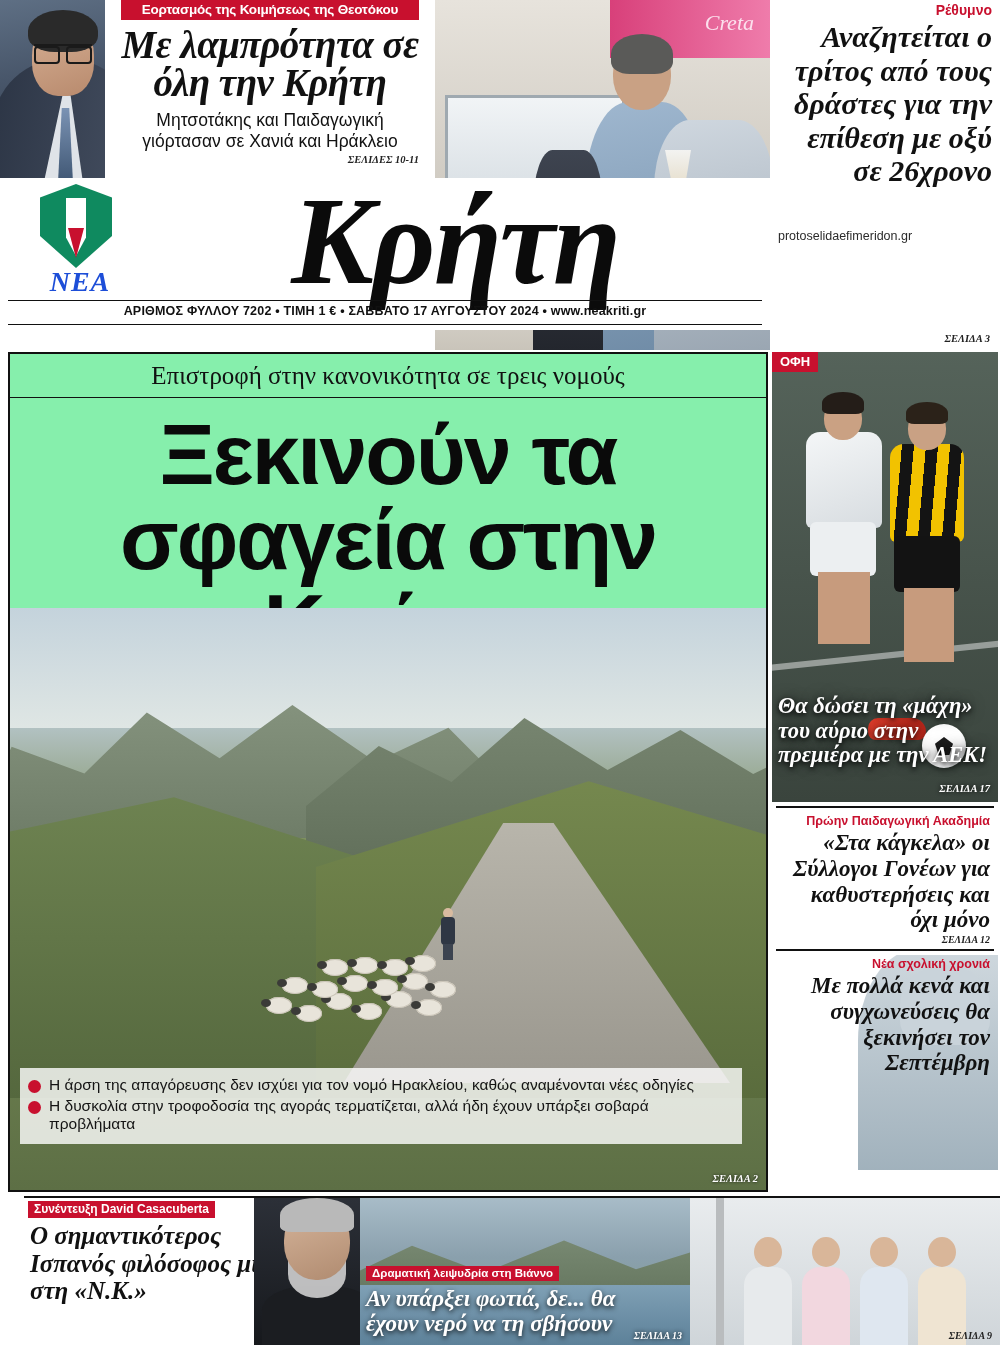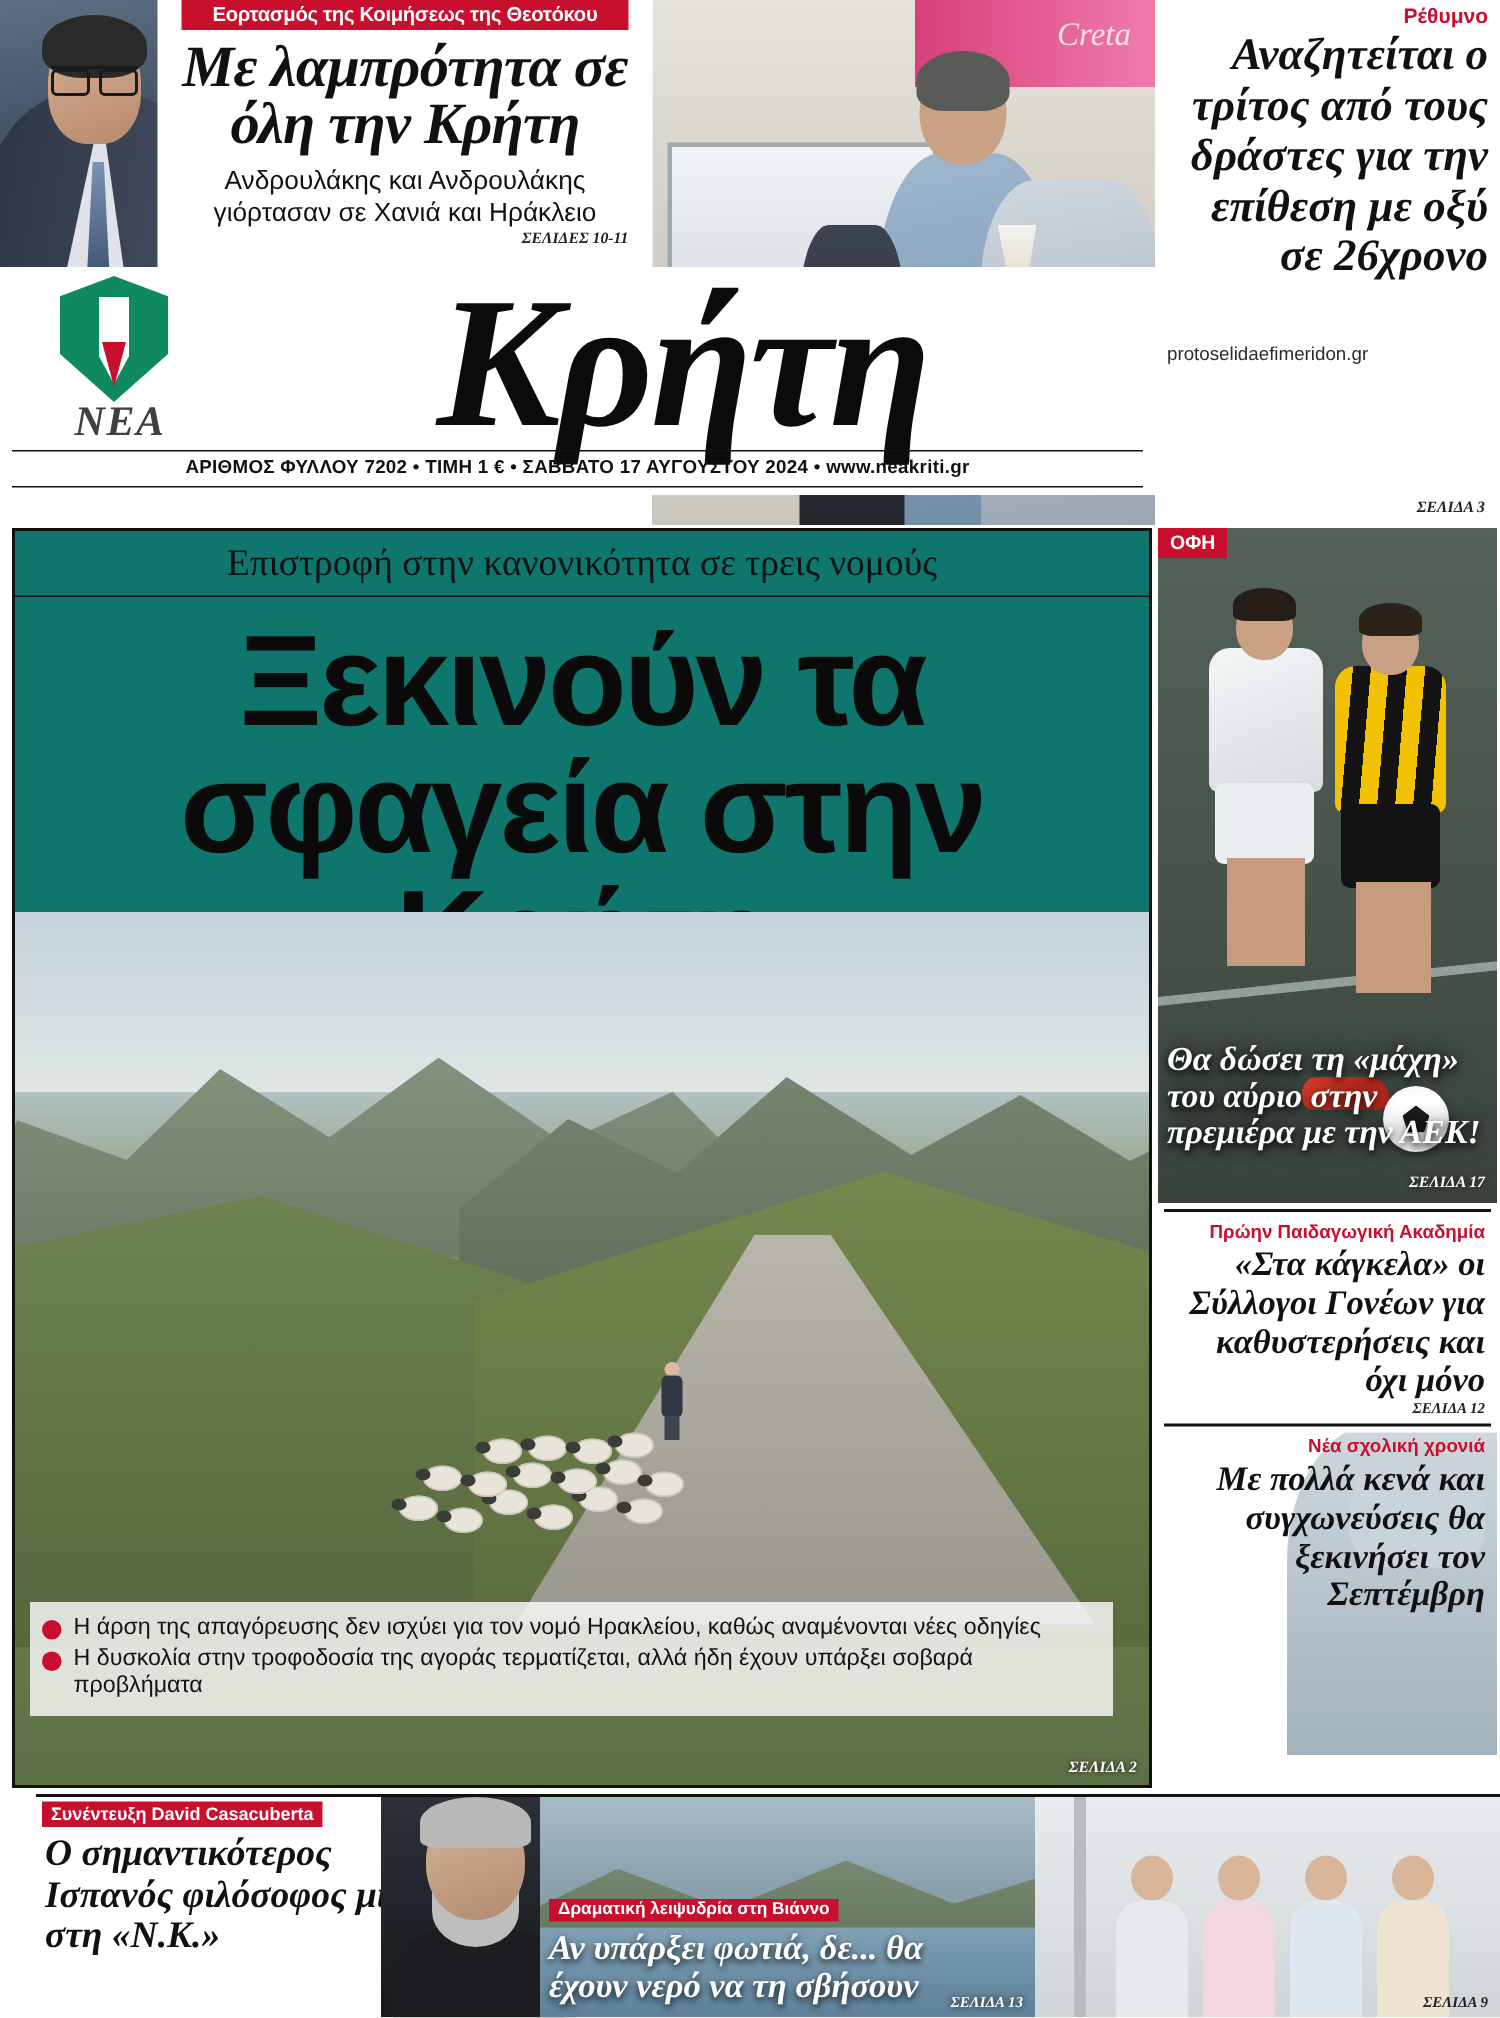--- a/index.html
+++ b/index.html
@@ -184,39 +184,39 @@
     content:""; position:absolute; left:26px; top:14px; width:20px; height:58px;
     background:#fff; clip-path: polygon(0 0,100% 0,100% 68%,50% 100%,0 68%);
   }
   .logo-nea .redtip{
     position:absolute; left:58px; top:44px; width:16px; height:30px; background:#c8102e;
     clip-path: polygon(0 0,100% 0,50% 100%);
   }
   .logo-nea .nea {
     position:absolute; left:0; top:82px; width:140px; text-align:center;
     font-family:"Liberation Serif", serif; font-weight:bold; font-style:italic;
-    font-size:28px; color:#404040; letter-spacing:1px;
+    font-size:28px; color:#1d4ed8; letter-spacing:1px;
   }
   .masthead .title {
     position:absolute; left:140px; top:2px; width:630px;
     font-family:"Liberation Serif", serif; font-weight:bold; font-style:italic;
     font-size:124px; line-height:1; color:#0b0b0b; letter-spacing:-2px;
     text-align:center;
   }
   .masthead .infoline {
     position:absolute; left:0; top:126px; width:770px; text-align:center;
     font-size:12.5px; font-weight:bold; color:#111; letter-spacing:.2px;
     font-family:"Liberation Sans",sans-serif;
   }
   .hr-thin { position:absolute; left:8px; width:754px; height:1px; background:#111; }
 
   
   .main-col {
     position:absolute; left:8px; top:352px; width:760px; height:840px;
-    border:2px solid #111; overflow:hidden; background:#0f766e;
+    border:2px solid #111; overflow:hidden; background:#86efac;
   }
   .overline {
     height:44px; display:flex; align-items:center; justify-content:center;
     font-family:"Liberation Serif", serif; font-size:25px; color:#111;
     border-bottom:1px solid #111;
     text-align:center; padding:0 8px;
   }
   .mainhead {
     text-align:center; font-family:"Liberation Sans", sans-serif; font-weight:bold;
     font-size:86px; line-height:0.99; letter-spacing:-2px; color:#0a0a0a;
@@ -489,21 +489,21 @@
       <div class="darkfig"></div>
       <div class="person-b">
         <div class="body3"></div>
       </div>
       <div class="cone"></div>
     </div>
 
     <div class="lead-left">
       <div class="kicker-red">Εορτασμός της Κοιμήσεως της Θεοτόκου</div>
       <h1>Με λαμπρότητα σε όλη την Κρήτη</h1>
-      <div class="sub">Ανδρουλάκης και Ανδρουλάκης γιόρτασαν σε Χανιά και Ηράκλειο</div>
+      <div class="sub">Μητσοτάκης και Παιδαγωγική γιόρτασαν σε Χανιά και Ηράκλειο</div>
       <div class="pageref">ΣΕΛΙΔΕΣ 10-11</div>
     </div>
 
     <div class="lead-right">
       <div class="city-red">Ρέθυμνο</div>
       <h2>Αναζητείται ο τρίτος από τους δράστες για την επίθεση με οξύ σε 26χρονο</h2>
       <div class="wmark">protoselidaefimeridon.gr</div>
       <div class="pg">ΣΕΛΙΔΑ 3</div>
     </div>
 

